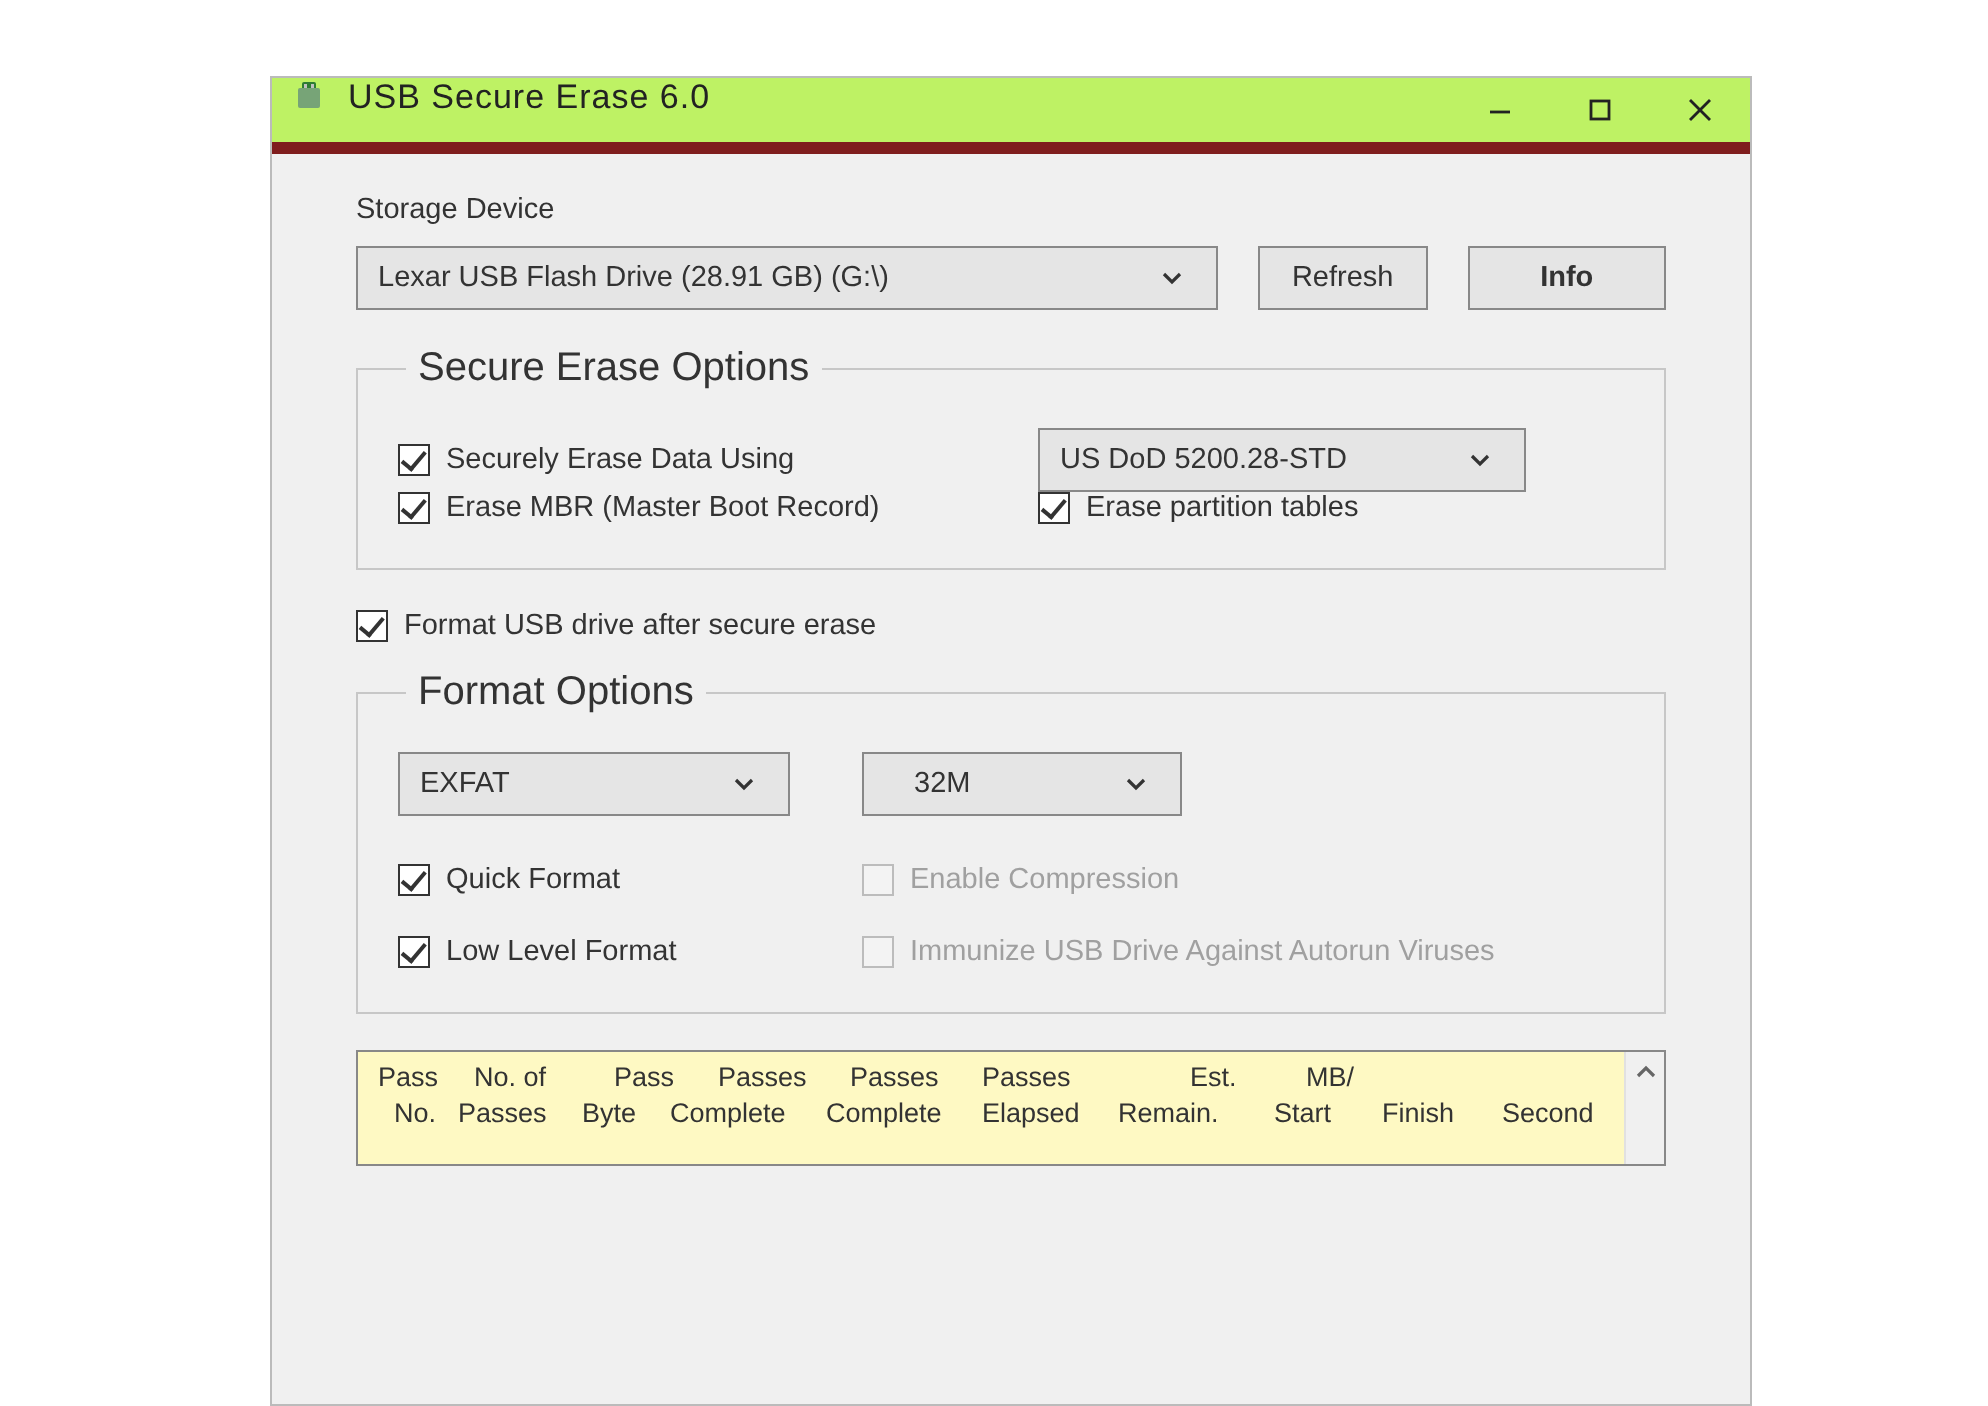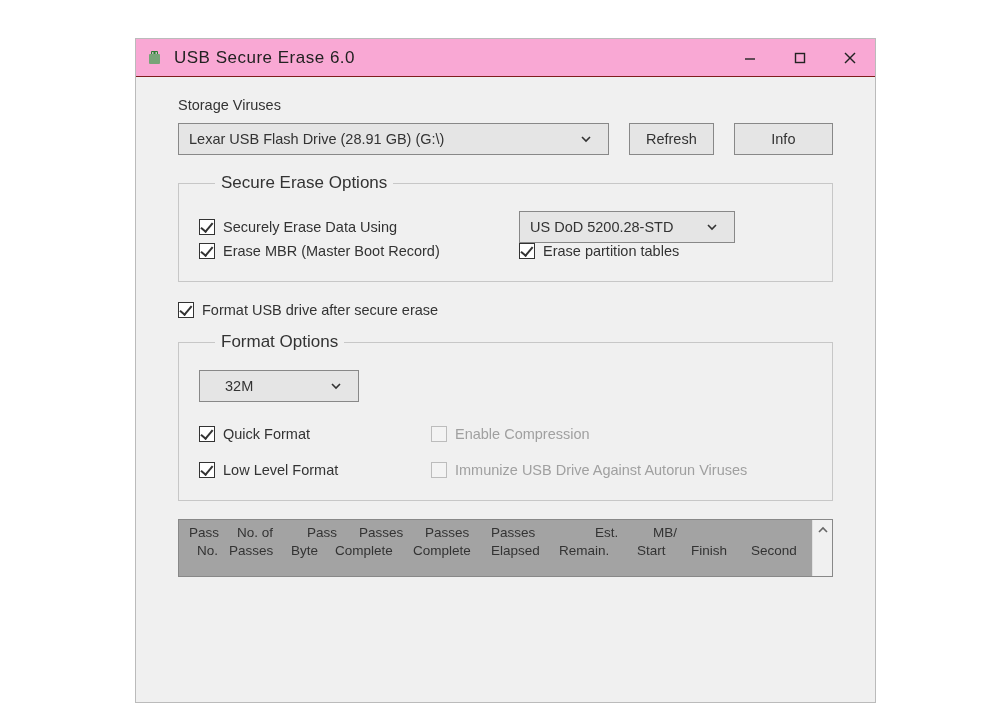--- a/index.html
+++ b/index.html
@@ -16,24 +16,24 @@
   }
   .stage {
     position:absolute;
     left:135px; top:38px;
     width:741px; height:665px;
     border:1px solid #bbb;
     background:#f0f0f0;
   }
   .titlebar {
     height:38px;
-    background:#f9a8d4;
-    border-bottom:1px solid #7f1d1d;
+    background:#bef264;
+    border-bottom:6px solid #7f1d1d;
     display:flex;
-    align-items:center;
+    align-items:flex-start;
     padding:0 0 0 10px;
   }
   .titlebar .icon {
     width:18px; height:18px; margin-right:10px;
     display:flex;align-items:center;justify-content:center;
   }
   .titlebar .title {
     font-size:17px;
     color:#222;
     flex:1;
@@ -79,24 +79,24 @@
     font-size:14.5px;
     cursor:default;
   }
   fieldset.group {
     border:1px solid #c7c7c7;
     margin:0;
     padding:18px 18px 22px 20px;
     position:relative;
   }
   fieldset.group > legend {
-    font-size:17px;
+    font-size:20px;
     color:#333;
     padding:0 6px;
-    margin-left:16px;
+    margin-left:4px;
   }
   .checkbox {
     display:flex; align-items:center; gap:8px;
     cursor:default;
   }
   .checkbox .box {
     width:16px; height:16px;
     border:1.5px solid #333;
     background:#fff;
     display:flex;align-items:center;justify-content:center;
@@ -115,21 +115,21 @@
     height:32px;
     background:#fff;
     border:1px solid #555;
     padding:0 8px;
     font-size:15px;
     display:flex; align-items:center;
   }
   .log {
     margin:18px 42px 0 42px;
     border:1px solid #888;
-    background:#a3a3a3;
+    background:#fef9c3;
     height:58px;
     position:relative;
     overflow:hidden;
   }
   .log-header {
     padding:4px 8px 0 10px;
     font-size:13.5px;
     color:#333;
     line-height:1.35;
     white-space:nowrap;
@@ -178,48 +178,48 @@
         <svg width="14" height="14">
             <line x1="2" y1="2" x2="12" y2="12" stroke-width="1.4"></line>
             <line x1="12" y1="2" x2="2" y2="12" stroke-width="1.4"></line>
           </svg>
       </div>
     </div>
   </div>
 
   <div class="client">
 
-    <div class="label">Storage Viruses</div>
+    <div class="label">Storage Device</div>
 
     <div class="row" style="gap:20px; margin-bottom:18px;">
       <div class="select" style="width:448px;">
         <span>Lexar USB Flash Drive (28.91 GB) (G:\)</span>
         <span class="arrow chev-down">
           <svg width="12" height="12">
               <polyline points="2,4 6,8 10,4" fill="none" stroke="#333" stroke-width="1.6"></polyline>
             </svg>
         </span>
       </div>
       <div class="btn" style="width:86px;">
           <span>Refresh</span>
         </div>
-      <div class="btn" style="width:102px;">
+      <div class="btn" style="width:102px;font-weight:bold;">
           <span>Info</span>
         </div>
     </div>
 
     <fieldset class="group" style="margin-bottom:20px;">
       <legend>Secure Erase Options</legend>
 
       <div class="row" style="gap:0; ">
         <div class="checkbox checked" style="width:320px;">
           <span class="box"></span>
           <span>Securely Erase Data Using</span>
         </div>
-        <div class="select" style="width:216px;">
+        <div class="select" style="width:244px;">
           <span>US DoD 5200.28-STD</span>
           <span class="arrow chev-down">
             <svg width="12" height="12">
                 <polyline points="2,4 6,8 10,4" fill="none" stroke="#333" stroke-width="1.6"></polyline>
               </svg>
           </span>
         </div>
       </div>
 
       <div class="row" style="gap:0;">
@@ -237,20 +237,28 @@
     <div class="checkbox checked" style="margin:0 0 14px 0;">
       <span class="box"></span>
       <span>Format USB drive after secure erase</span>
     </div>
 
     <fieldset class="group">
       <legend>Format Options</legend>
 
 
       <div class="row" style="gap:36px; margin-bottom:24px;">
+        <div class="select" style="width:196px;">
+          <span>EXFAT</span>
+          <span class="arrow chev-down">
+            <svg width="12" height="12">
+                <polyline points="2,4 6,8 10,4" fill="none" stroke="#333" stroke-width="1.6"></polyline>
+              </svg>
+          </span>
+        </div>
         <div class="select" style="width:160px;padding-left:25px;">
           <span>32M</span>
           <span class="arrow chev-down">
             <svg width="12" height="12">
                 <polyline points="2,4 6,8 10,4" fill="none" stroke="#333" stroke-width="1.6"></polyline>
               </svg>
           </span>
         </div>
       </div>
 

